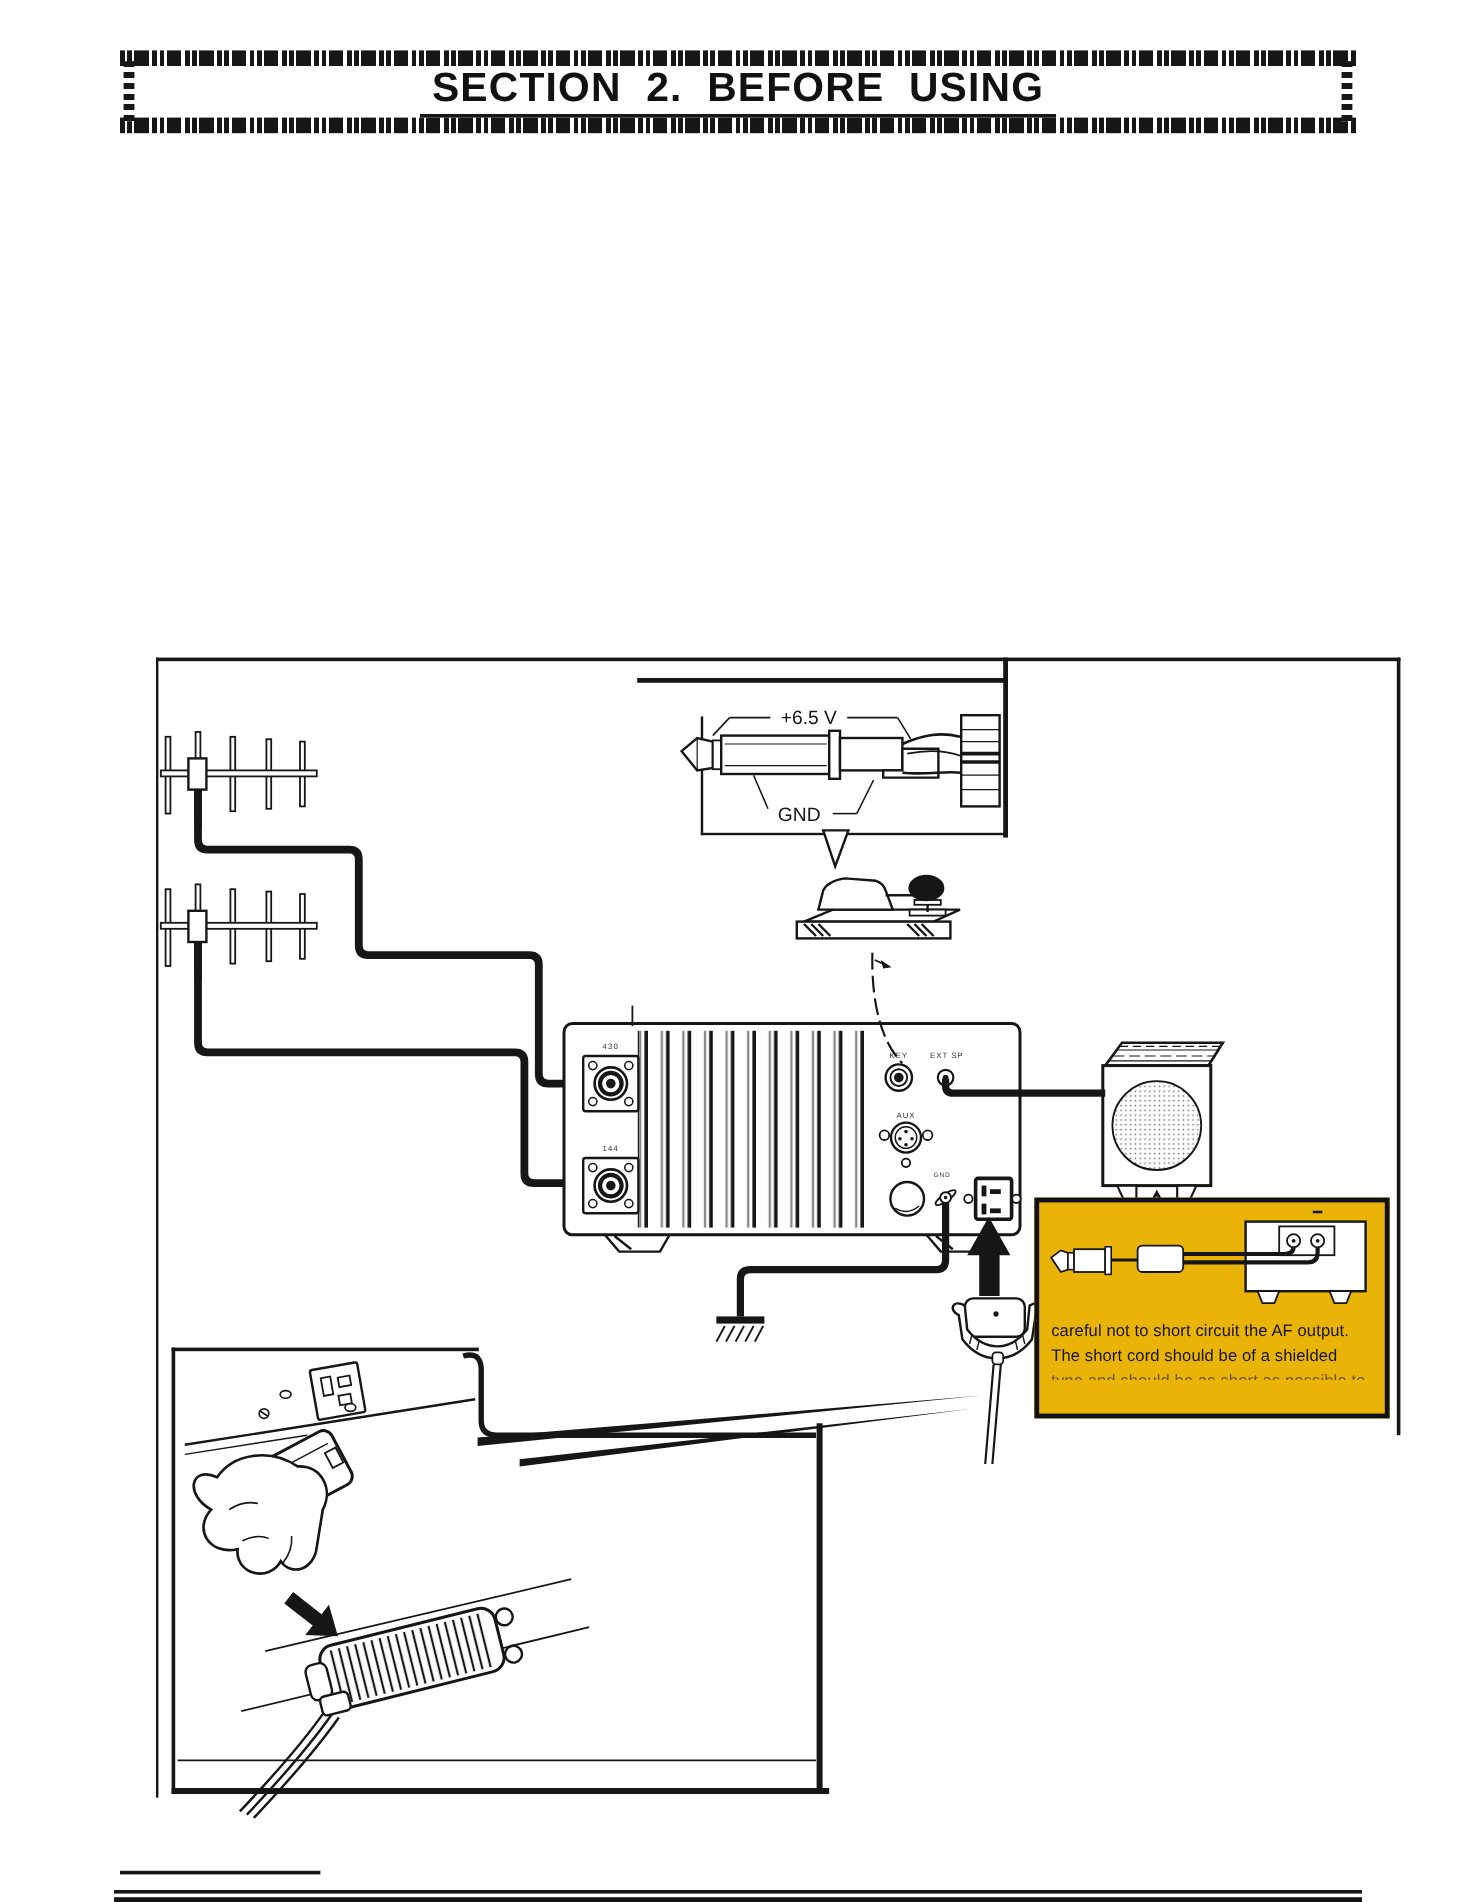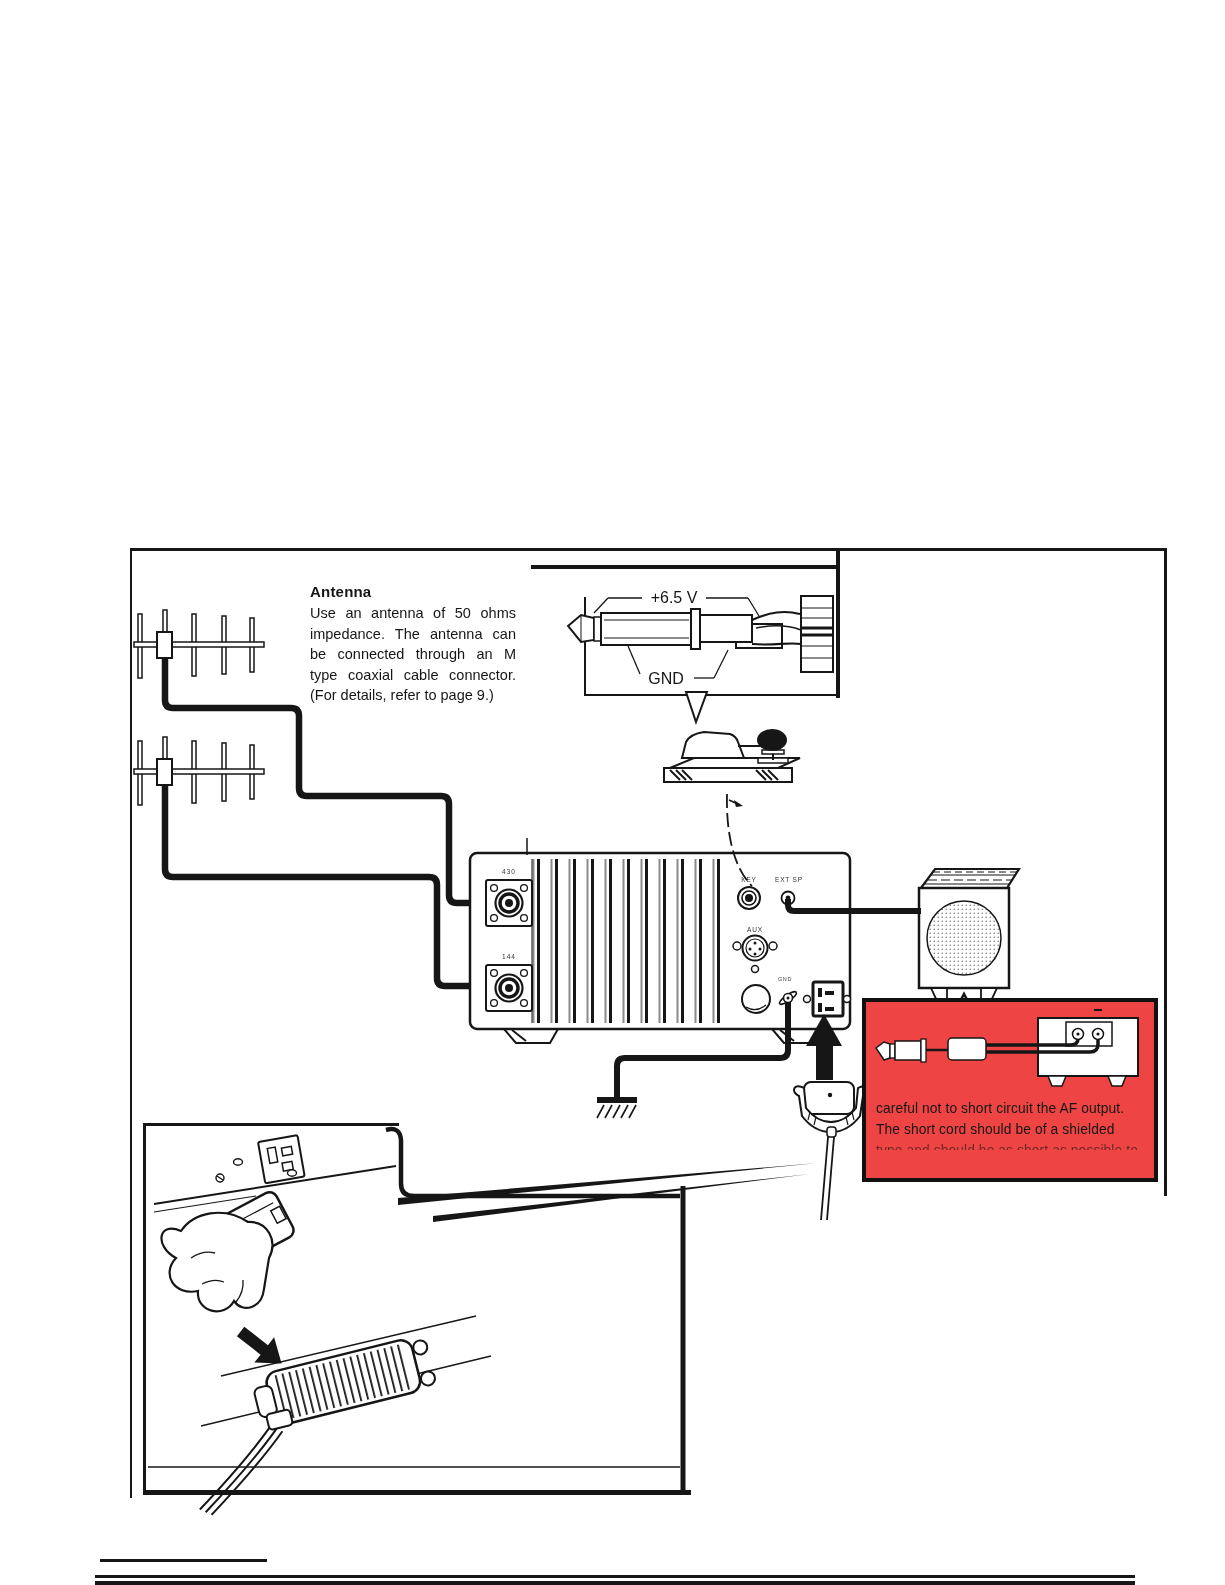--- a/index.html
+++ b/index.html
@@ -28,47 +28,50 @@
   .title-wrap span {
     font-size: 34px; font-weight: bold; letter-spacing: 1px; word-spacing: 10px;
     border-bottom: 3.5px solid #161616; padding: 0 10px 3px;
     color:#111;
   }
   .antenna-note { position:absolute; left:310px; top:583px; width:206px; }
   .antenna-note h4 { font-size:15px; font-weight:bold; margin-bottom:3px; letter-spacing:.2px; }
   .antenna-note p  { font-size:14.5px; line-height:20.5px; text-align:justify; }
   .caution-box {
     position:absolute; left:862px; top:998px; width:296px; height:184px;
-    border:4px solid #111; background:#ef4444; overflow:hidden; z-index:4;
+    border:4px solid #111; background:#eab308; overflow:hidden; z-index:4;
   }
   .caution-text { position:absolute; left:10px; top:96px; width:276px; }
   .caution-text div { font-size:13.8px; line-height:21px; white-space:nowrap; letter-spacing:.1px; }
   .caution-clip { height:10px; overflow:hidden; opacity:.6; }
   svg { position:absolute; overflow:visible; }
   svg text { font-family:"Liberation Sans", sans-serif; }
 </style>
 </head>
 <body>
 
 <div class="page">
 
+  <div class="abs" style="left:100px; top:40px; width:1030px; height:74px;">
+    <div class="chain" style="left:0; top:2px;  width:1030px;"></div>
+    <div class="chain" style="left:0; top:58px; width:1030px;"></div>
+    <div class="vchain" style="left:3px;    top:11px; height:50px;"></div>
+    <div class="vchain" style="left:1018px; top:11px; height:50px;"></div>
+    <div class="title-wrap"><span>SECTION 2. BEFORE USING</span></div>
+  </div>
 
   <div class="ln" style="left:130px; top:548px;  width:1037px; height:2.5px;"></div>
   <div class="ln" style="left:130px; top:548px;  width:2px;    height:950px;"></div>
   <div class="ln" style="left:1164px; top:548px; width:2.5px;  height:648px;"></div>
 
   <div class="ln" style="left:531px; top:565px; width:309px; height:4px;"></div>
   <div class="ln" style="left:836px; top:548px; width:4px;   height:150px;"></div>
   <div class="ln" style="left:584px; top:694px; width:254px; height:2px;"></div>
   <div class="ln" style="left:584px; top:597px; width:2px;   height:99px;"></div>
 
-  <div class="antenna-note">
-    <h4>Antenna</h4>
-    <p>Use an antenna of 50 ohms impedance. The antenna can be connected through an M type coaxial cable connector. (For details, refer to page 9.)</p>
-  </div>
 
   <svg style="left:130px; top:606px; z-index:2;" width="138" height="84" viewBox="0 0 138 84">
     <g stroke="#161616" fill="#fff">
       <rect x="8" y="8" width="4" height="64" stroke-width="1.5"></rect>
       <rect x="33" y="4" width="4" height="72" stroke-width="1.5"></rect>
       <rect x="62" y="8" width="4" height="62" stroke-width="1.5"></rect>
       <rect x="92" y="10" width="4" height="58" stroke-width="1.5"></rect>
       <rect x="120" y="12" width="4" height="54" stroke-width="1.5"></rect>
       <rect x="4" y="36" width="130" height="5" stroke-width="1.5"></rect>
       <rect x="27" y="26" width="15" height="26" stroke-width="2"></rect>

